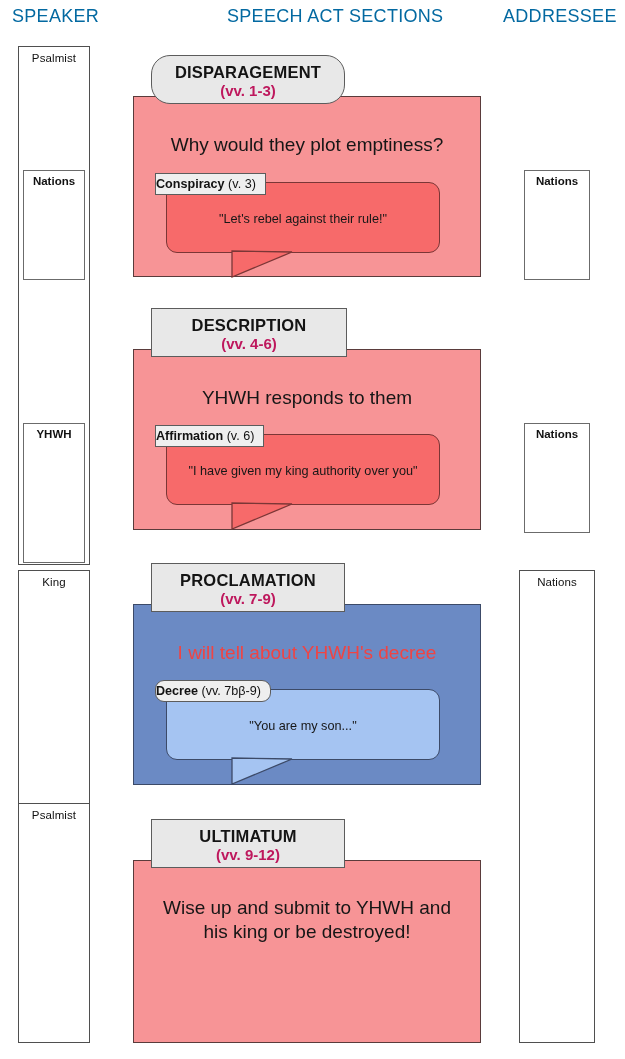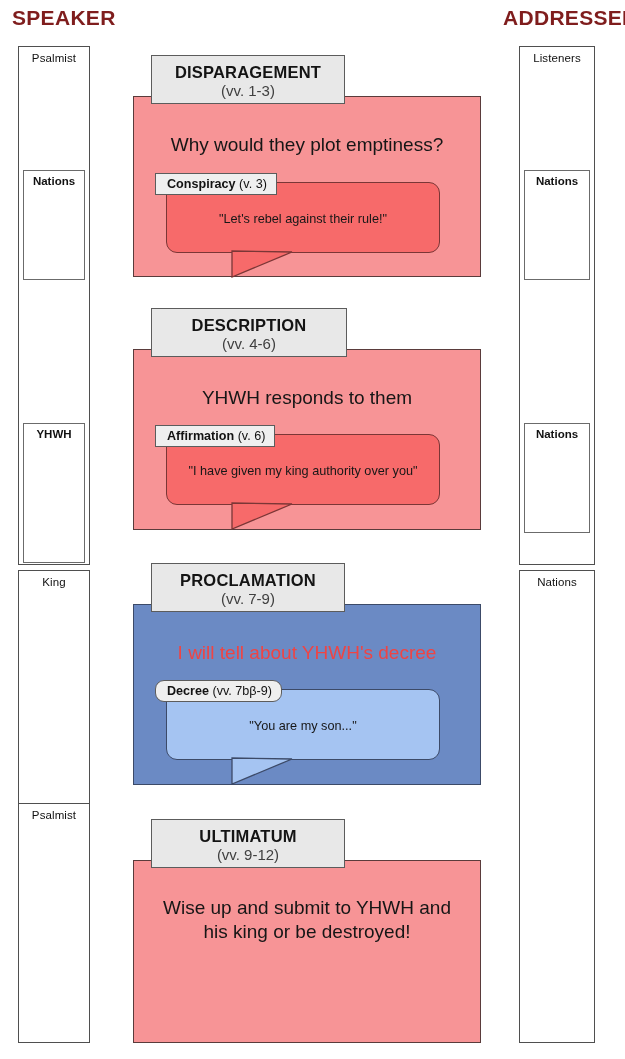--- a/index.html
+++ b/index.html
@@ -18,24 +18,24 @@
   .stage {
     position: absolute;
     left: 0; top: 0;
     width: 625px;
     height: 1059px;
   }
 
   
   .col-head {
     position: absolute;
-    font-size: 21px;
+    font-size: 18px;
     letter-spacing: 0.3px;
-    color: #7f1d1d;
-    font-weight: 700;
+    color: #0369a1;
+    font-weight: 400;
     white-space: nowrap;
   }
   #head-speaker   { left: 12px;  top: 6px; }
   #head-sections  { left: 227px; top: 6px; }
   #head-addressee { left: 503px; top: 6px; }
 
   
   .frame {
     position: absolute;
     background: #ffffff;
@@ -106,22 +106,22 @@
     display: block;
     font-size: 16.5px;
     font-weight: bold;
     letter-spacing: 0.2px;
     color: #141414;
     line-height: 1.12;
   }
   .panel-title .t-sub {
     display: block;
     font-size: 15px;
-    font-weight: 400;
-    color: #404040;
+    font-weight: 700;
+    color: #be185d;
     line-height: 1.3;
   }
 
   .summary {
     position: absolute;
     width: 100%;
     text-align: center;
     font-size: 19px;
     line-height: 1.25;
     color: #161616;
@@ -149,70 +149,68 @@
     position: absolute;
     z-index: 3;
     overflow: visible;
   }
 
   .bubble-label {
     position: absolute;
     box-sizing: border-box;
     background: #efefef;
     border: 1.3px solid #5c5c5c;
-    padding: 3px 9px 3px 11px;
+    padding: 3px 9px 3px 0;
     font-size: 12.6px;
     color: #121212;
     white-space: nowrap;
     z-index: 6;
   }
   .bubble-label b { font-weight: bold; }
   .bubble-label span.vv { font-weight: 400; }
 </style>
 </head>
 <body>
 
 <div class="stage">
 
   <div class="col-head" id="head-speaker">SPEAKER</div>
+  <div class="col-head" id="head-sections">SPEECH ACT SECTIONS</div>
   <div class="col-head" id="head-addressee">ADDRESSEE</div>
 
   <div class="frame" id="sp-psalmist-1">
     <div class="frame-label">Psalmist</div>
   </div>
   <div class="inner-frame" id="sp-nations">
     <div class="frame-label">Nations</div>
   </div>
   <div class="inner-frame" id="sp-yhwh">
     <div class="frame-label">YHWH</div>
   </div>
   <div class="frame" id="sp-king">
     <div class="frame-label">King</div>
   </div>
   <div class="frame" id="sp-psalmist-2">
     <div class="frame-label">Psalmist</div>
   </div>
 
-  <div class="frame" id="ad-listeners">
-    <div class="frame-label">Listeners</div>
-  </div>
   <div class="inner-frame" id="ad-nations-1">
     <div class="frame-label">Nations</div>
   </div>
   <div class="inner-frame" id="ad-nations-2">
     <div class="frame-label">Nations</div>
   </div>
   <div class="frame" id="ad-nations-3">
     <div class="frame-label">Nations</div>
   </div>
 
   <div class="section">
     <div class="panel" style="left: 133px; top: 96px; width: 348px; height: 181px; background: rgb(247, 148, 150);"></div>
 
-    <div class="panel-title" style="left:151px; top:55px; width:194px; height:49px;">
+    <div class="panel-title" style="left:151px; top:55px; width:194px; height:49px;border-radius:19px;">
       <span class="t-main">DISPARAGEMENT</span>
       <span class="t-sub">(vv. 1-3)</span>
     </div>
 
     <div class="summary" style="left:133px; top:133px; width:348px;">Why would they plot emptiness?</div>
 
     <div class="bubble" style="left: 166px; top: 182px; width: 274px; height: 71px; background: rgb(247, 106, 106);">
       <div class="bubble-text" style="top:28px;">"Let's rebel against their rule!"</div>
     </div>
     <svg class="bubble-tail" style="left:230px; top:250px;" width="70" height="30" viewBox="0 0 70 30">

